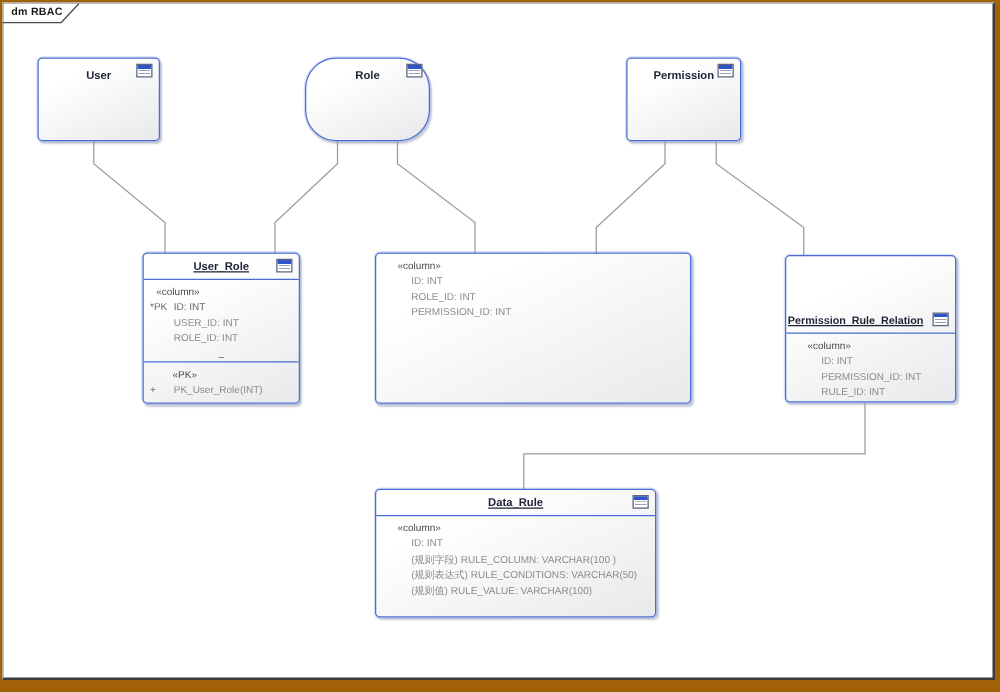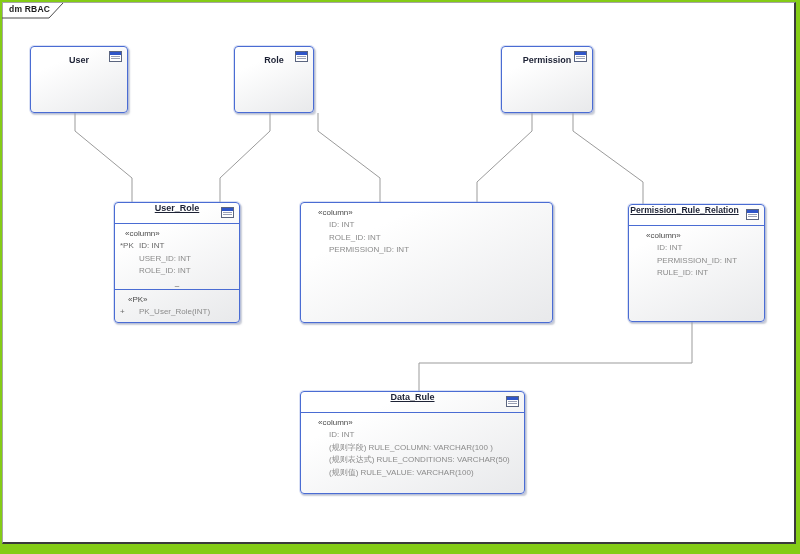--- a/index.html
+++ b/index.html
@@ -1,17 +1,17 @@
 <!DOCTYPE html>
 <html><head>
 <meta charset="utf-8">
 <style>
   html,body{margin:0;padding:0;background:#ffffff;}
   #canvas{
-    position:relative;width:800px;height:554px;background:#84cc16;overflow:hidden;
+    position:relative;width:800px;height:554px;background:#a16207;overflow:hidden;
     font-family:"Liberation Sans",sans-serif;
   }
   
   #frame{
     position:absolute;left:2px;top:2px;width:794px;height:542px;box-sizing:border-box;
     border-top:1px solid #a6a6a6;border-left:1px solid #a6a6a6;
     border-right:2px solid #3a3a3a;border-bottom:2px solid #3a3a3a;
     background:#ffffff;
   }
   #frame-label{
@@ -20,21 +20,21 @@
   }
   svg.overlay{position:absolute;left:0;top:0;z-index:1;}
   
   .entity{
     position:absolute;z-index:2;box-sizing:border-box;
     border:1px solid #4a6cd3;border-radius:4px;
     background:linear-gradient(155deg,#ffffff 25%,#e8e9eb 100%);
     box-shadow:0 0 0 1px rgba(140,160,225,.33), 1.5px 2px 1.5px rgba(150,155,175,.5);
   }
   .e-title{
-    position:relative;height:20px;display:flex;align-items:flex-start;justify-content:center;
+    position:relative;height:20px;display:flex;align-items:center;justify-content:center;
     font-size:9px;font-weight:bold;color:#1d2235;
   }
   .plain .e-title{height:auto;padding-top:8px;}
   .detail .e-title{border-bottom:1px solid #4a6cd3;text-decoration:underline;}
   .table-icon{
     position:absolute;top:4px;right:5px;width:13px;height:11px;box-sizing:border-box;
     border:1px solid #5b657f;background:linear-gradient(#2f55c8 0 3px,#ffffff 3px);
   }
   .table-icon::after{
     content:"";position:absolute;left:1px;right:1px;top:4px;height:5px;
@@ -45,33 +45,33 @@
   .stereo{font-size:8px;color:#4a4a4a;line-height:12px;}
   .row{position:relative;font-size:8px;color:#8b8b8b;line-height:12.5px;white-space:nowrap;}
   .row .prefix{position:absolute;left:1px;top:0;color:#6a6a6a;}
   .row.row-dark{color:#666666;}
   .overflow-dash{
     position:absolute;bottom:0;left:0;right:0;text-align:center;
     font-size:8px;color:#555;line-height:7px;
   }
   
   #ent-user{left:30px;top:46px;width:98px;height:67px;}
-  #ent-role{left:234px;top:46px;width:80px;height:67px;}
+  #ent-role{left:244px;top:46px;width:100px;height:67px;border-radius:25px;}
   #ent-permission{left:501px;top:46px;width:92px;height:67px;}
   #ent-user-role{left:114px;top:202px;width:126px;height:121px;}
   #ent-role-permission{left:300px;top:202px;width:253px;height:121px;}
   #ent-prr{left:628px;top:204px;width:137px;height:118px;}
   #ent-data-rule{left:300px;top:391px;width:225px;height:103px;}
-  #ent-prr .e-title{font-size:8.6px;padding-right:24px;}
+  #ent-prr .e-title{font-size:8.6px;padding-right:24px;margin-top:41px;}
   #ent-user-role .e-section.cols{height:65px;}
   #ent-user-role .stereo{margin-left:6px;}
   #ent-user-role .row{padding-left:20px;}
   #ent-role-permission .stereo,#ent-prr .stereo,#ent-data-rule .stereo{margin-left:13px;}
   #ent-role-permission .row,#ent-prr .row,#ent-data-rule .row{padding-left:24px;}
-  #ent-user-role .pk-sect .stereo{margin-left:9px;}
+  #ent-user-role .pk-sect .stereo{margin-left:19px;}
 </style>
 </head>
 <body>
 
 <div id="canvas">
   <div id="frame"></div>
 
   <svg class="overlay" width="800" height="554">
 
     <polyline points="2,18 49,18 63,3" fill="none" stroke="#4a4a4a" stroke-width="1"></polyline>

